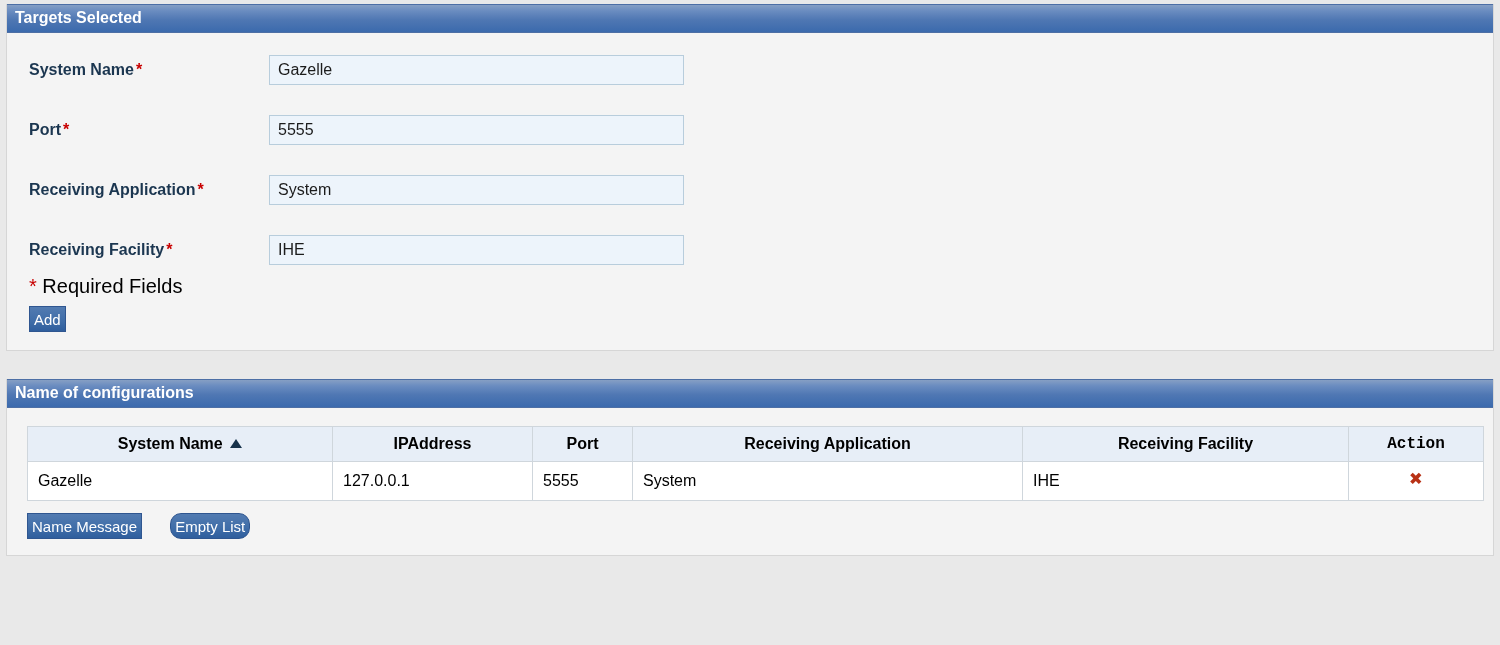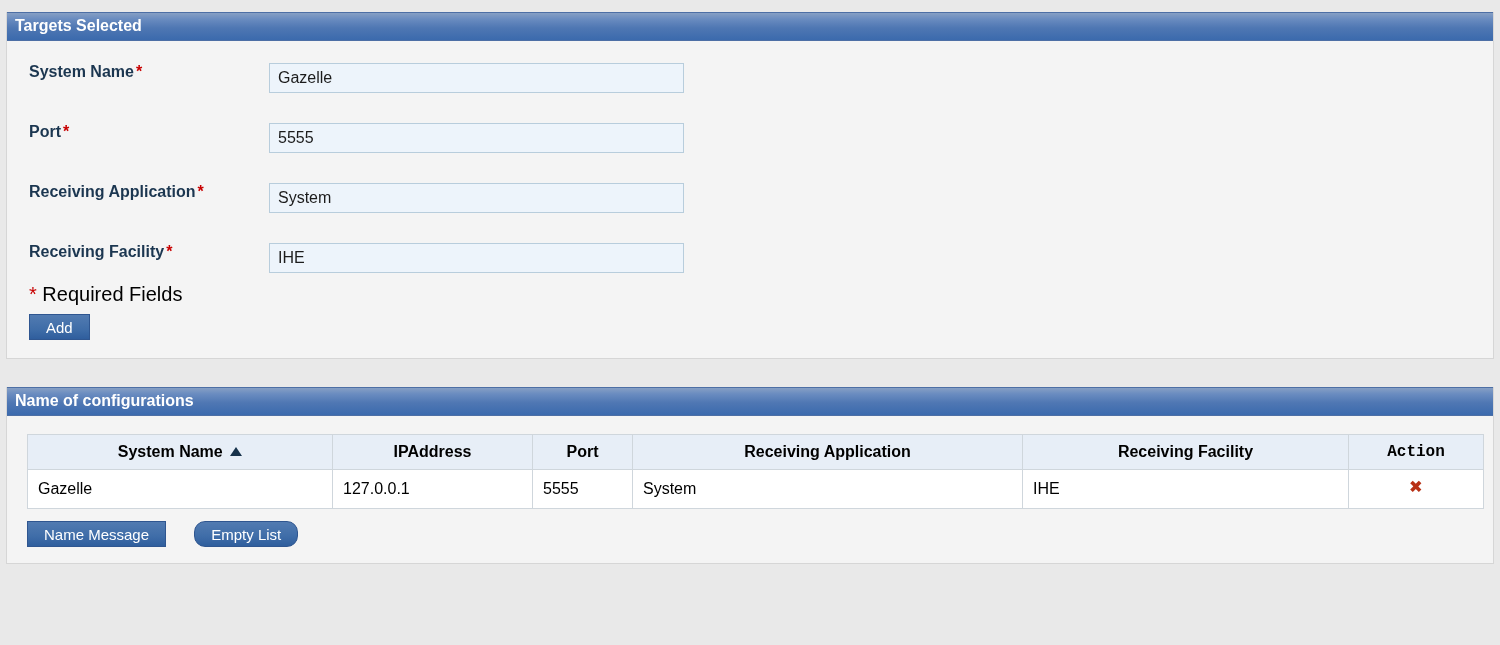--- a/index.html
+++ b/index.html
@@ -10,37 +10,37 @@
     background: #e9e9e9;
     color: #000;
     width: 1500px;
     padding: 4px 6px;
   }
   .panel {
     background: #f4f4f4;
     border: 1px solid #d6d6d6;
     border-top: none;
     margin-bottom: 28px;
-    margin-top: 8px;
   }
   .panel-header {
     background: linear-gradient(to bottom, #869fc4 0%, #6a8cc0 22%, #4f77b3 55%, #3b6aad 100%);
     color: #fff;
     font-weight: bold;
     font-size: 16px;
     padding: 4px 8px 5px 8px;
     border: 1px solid #4d6fa5;
     border-left: none;
     border-right: none;
   }
   .panel-body {
     padding: 22px 22px 18px 22px;
   }
   .form-row {
     display: flex;
+    align-items: center;
     margin-bottom: 30px;
   }
   .form-row .lbl {
     width: 240px;
     color: #1b3650;
     font-weight: bold;
     font-size: 16px;
     white-space: nowrap;
   }
   .req-star {
@@ -62,21 +62,21 @@
     font-size: 20px;
     margin-top: -4px;
     margin-bottom: 8px;
   }
   .req-note .star { color: #c80000; }
   .btn {
     background: linear-gradient(to bottom, #527bb1 0%, #3f6da8 60%, #2f5e9d 100%);
     color: #fff;
     border: 1px solid #2f5690;
     font-size: 15px;
-    padding: 3px 16px;
+    padding: 3px 4px;
     cursor: pointer;
     min-height: 26px;
   }
   .btn + .btn { margin-left: 24px; border-radius: 11px; }
 
   
   .panel.list .panel-body { padding: 18px 20px 16px 20px; }
   table.cfg {
     border-collapse: collapse;
     width: 100%;

